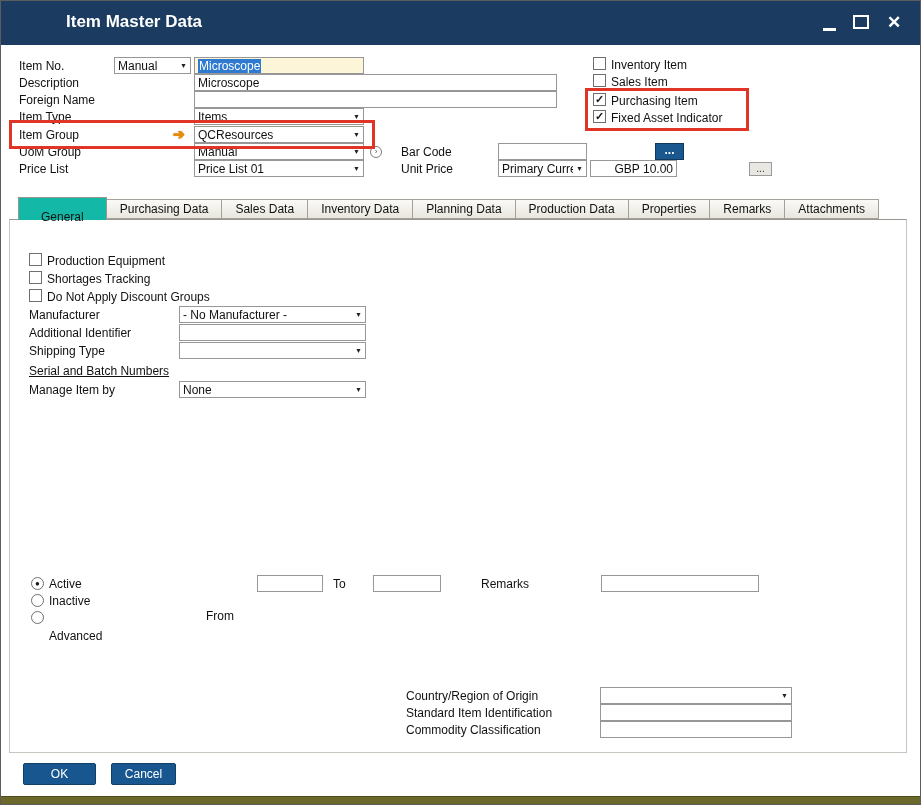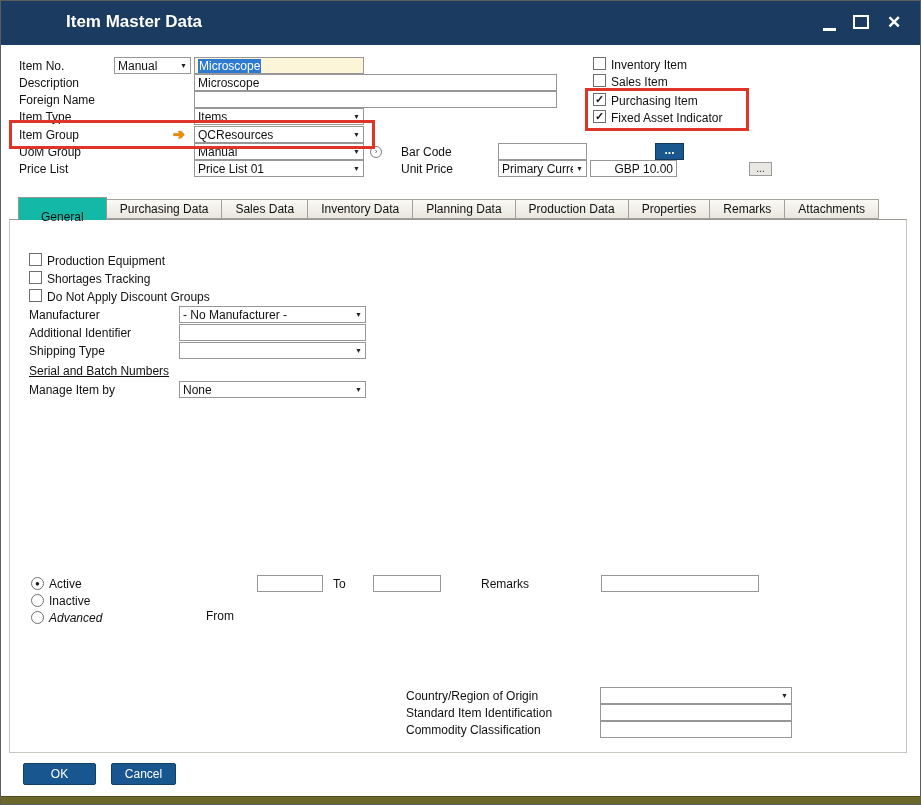--- a/index.html
+++ b/index.html
@@ -219,21 +219,21 @@
   <div class="lbl" style="left:48px; top:576px;">Active</div>
 
   <div class="radio" style="left:30px; top:593px;">
     <span class="dot"></span>
   </div>
   <div class="lbl" style="left:48px; top:593px;">Inactive</div>
 
   <div class="radio" style="left:30px; top:610px;">
     <span class="dot"></span>
   </div>
-  <div class="lbl" style="left:48px; top:610px;font-style:italic;">Advanced</div>
+  <div class="lbl" style="left:48px; top:628px;">Advanced</div>
 
   <div class="lbl" style="left:205px; top:576px;margin-top:32px;">From</div>
   <div class="box" style="left:256px; top:574px; width:66px;">
     <span></span>
   </div>
   <div class="lbl" style="left:332px; top:576px;">To</div>
   <div class="box" style="left:372px; top:574px; width:68px;">
     <span></span>
   </div>
   <div class="lbl" style="left:480px; top:576px;">Remarks</div>

